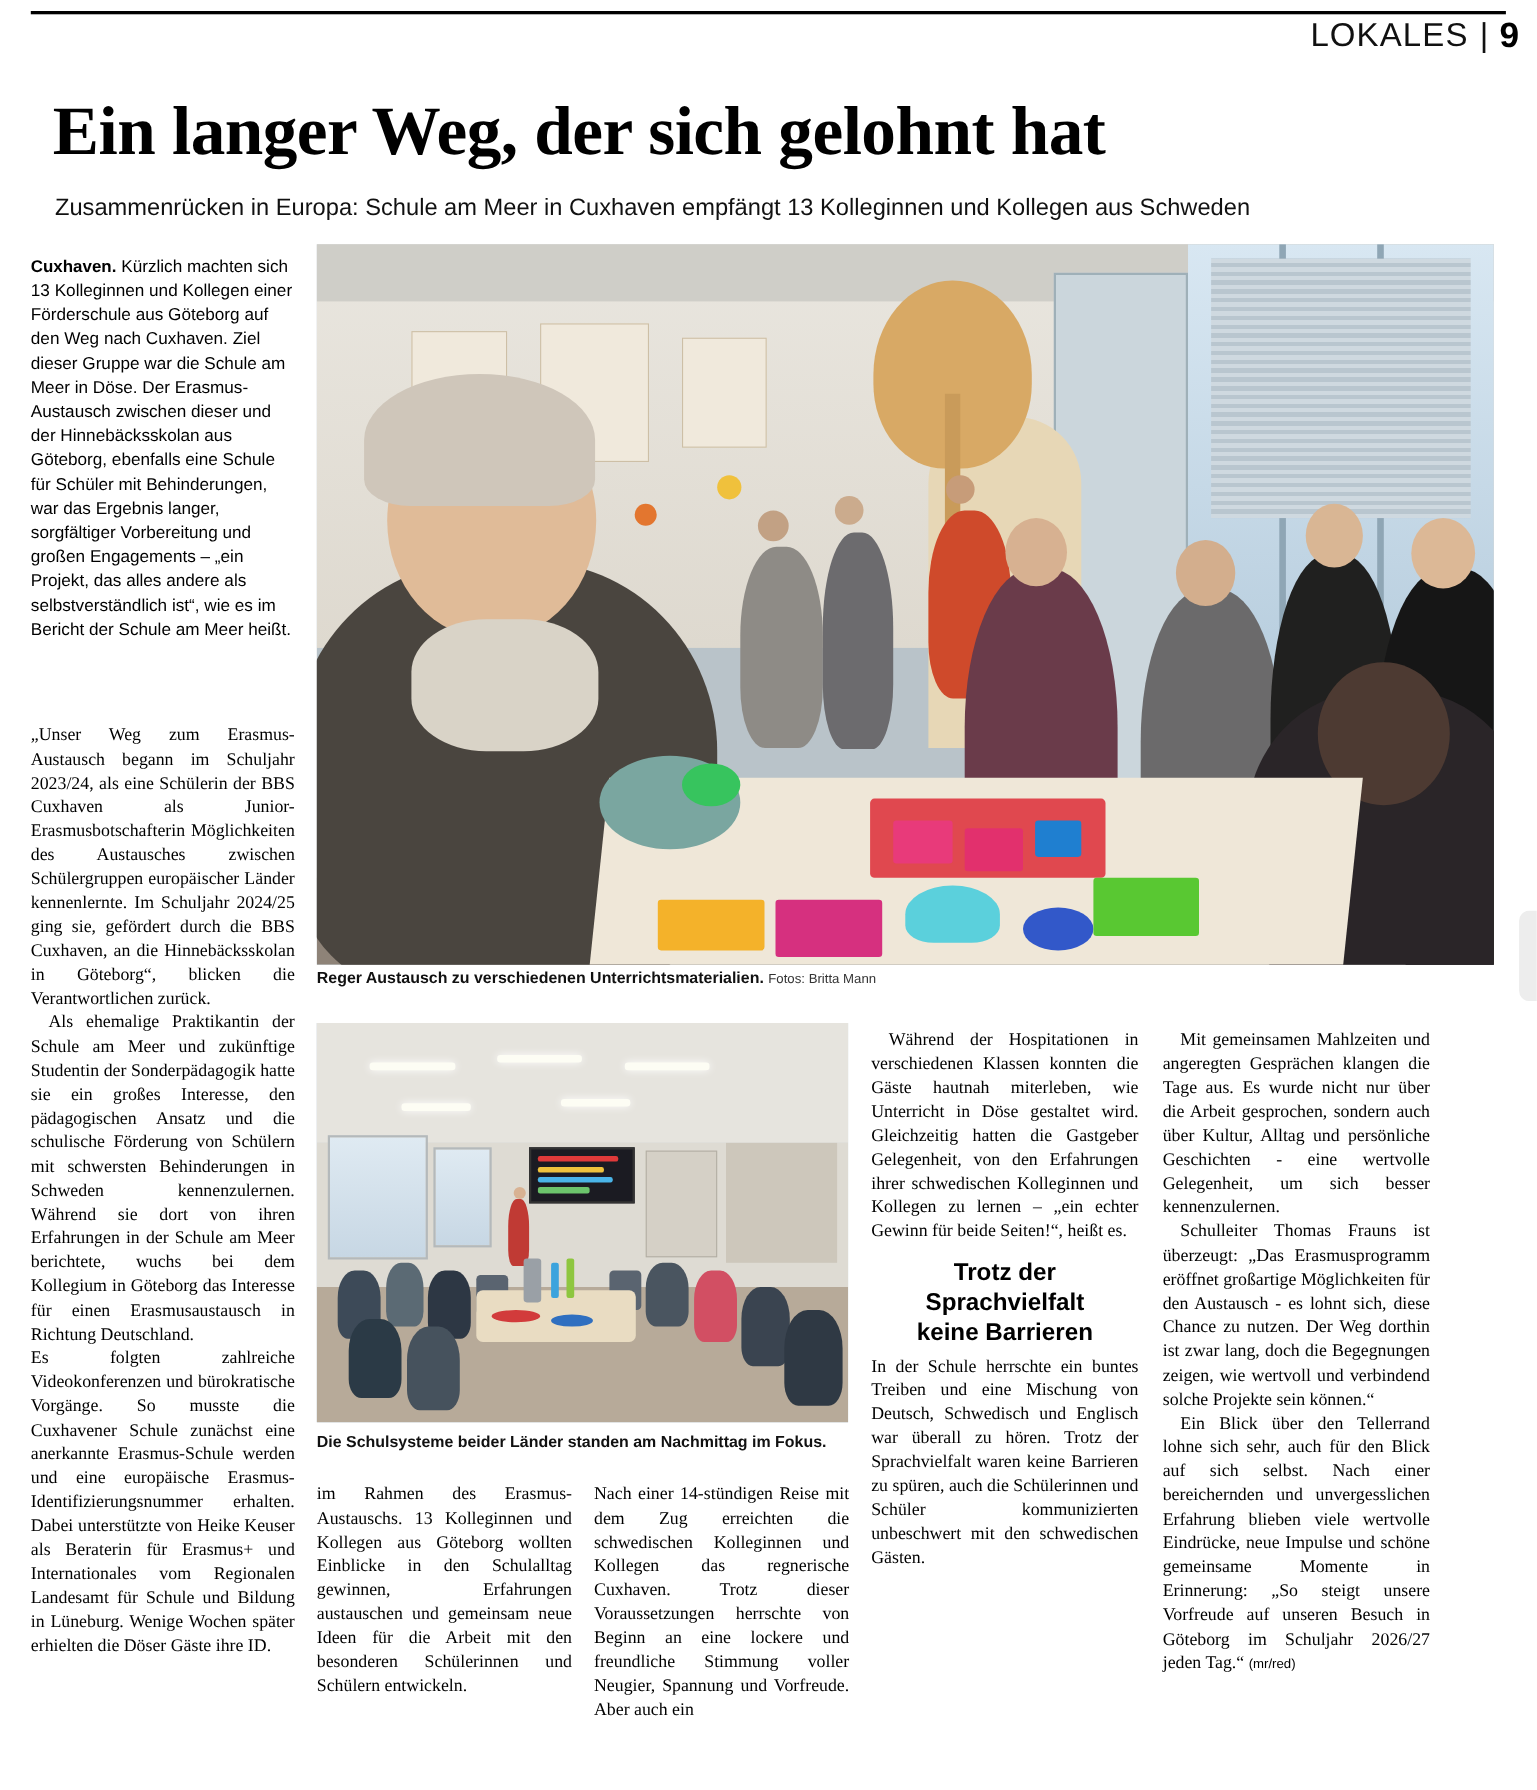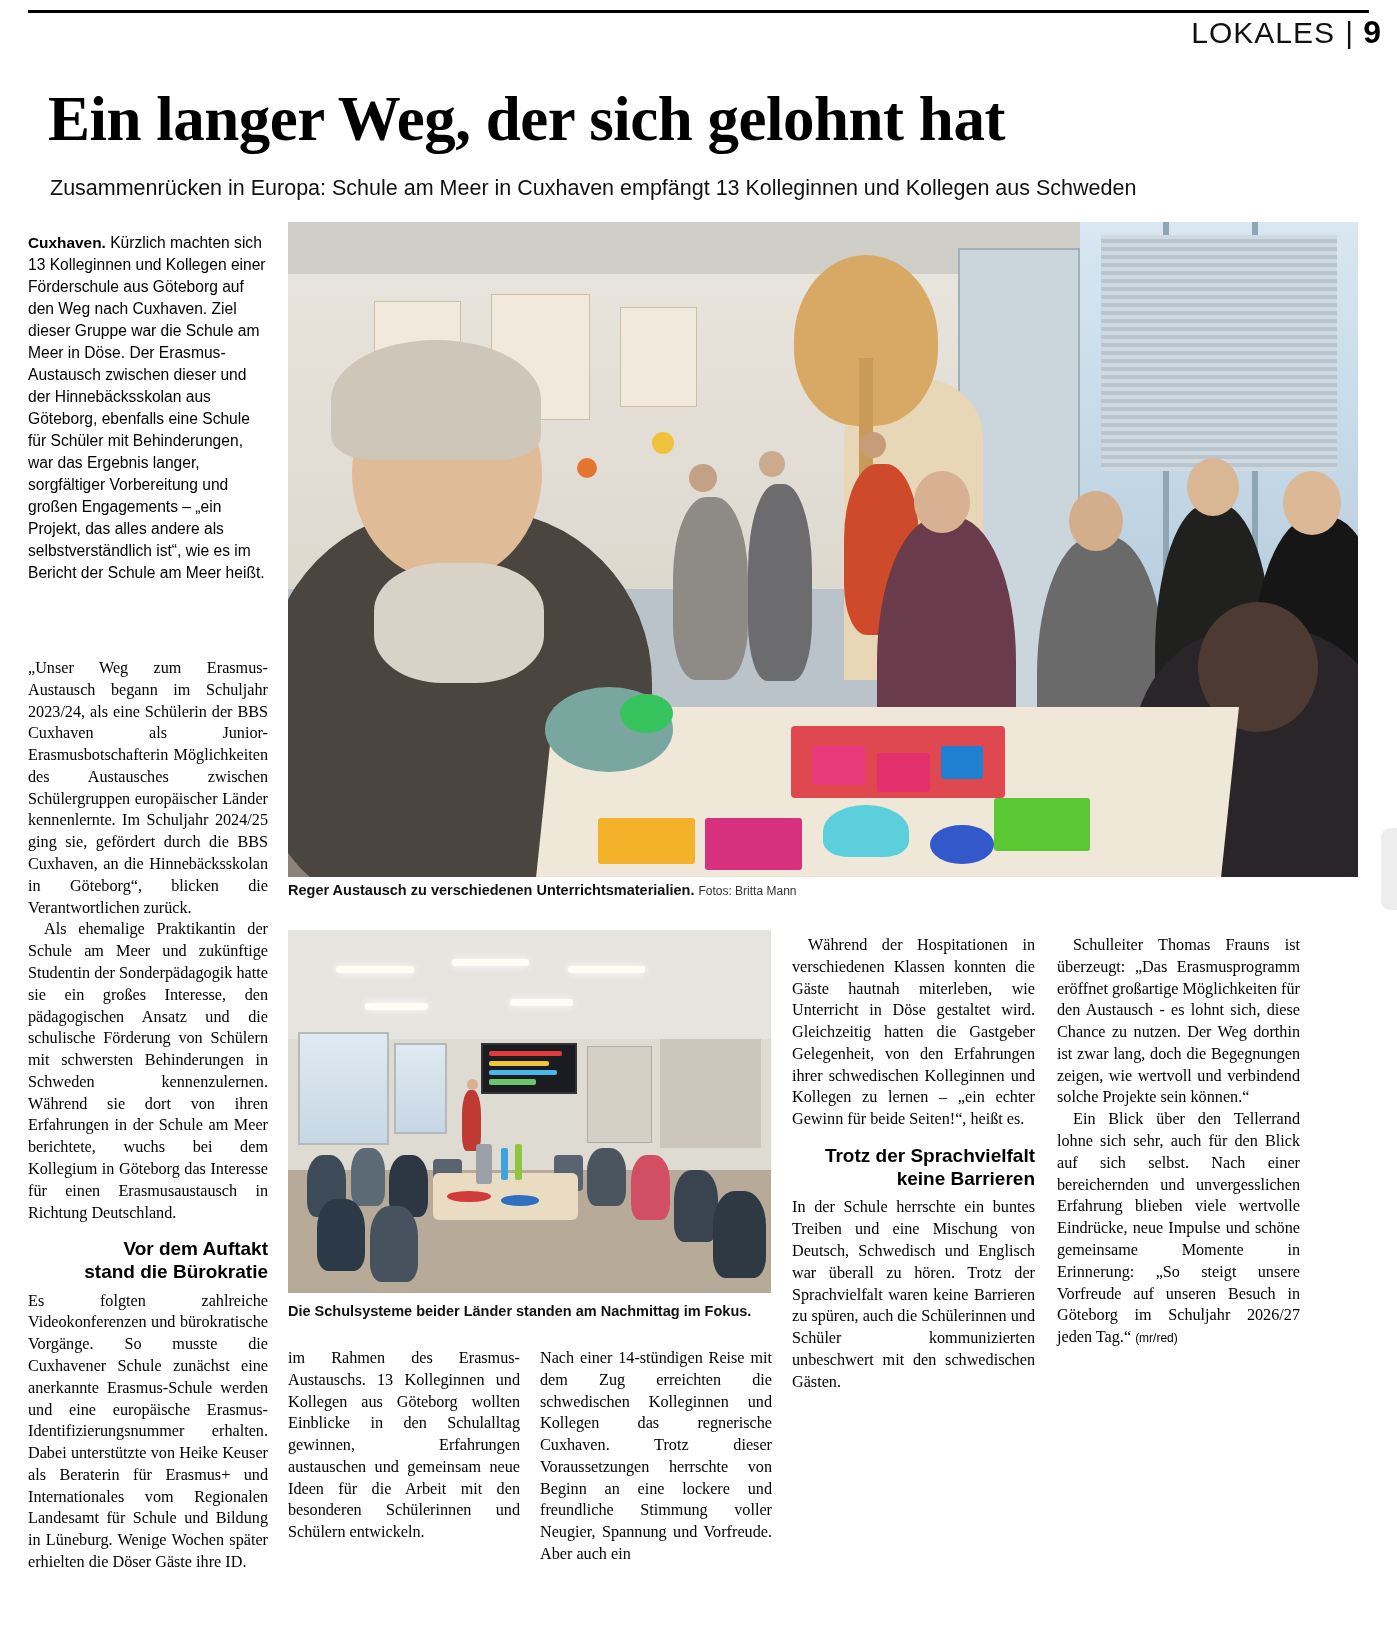--- a/index.html
+++ b/index.html
@@ -140,25 +140,25 @@
   .lead-in { font-weight: bold; font-family: "Liberation Sans", sans-serif; font-size: 15.4px; margin-top: 40px;}
   .col.sans {
     font-family: "Liberation Sans", sans-serif;
     font-size: 15.6px;
     line-height: 1.41;
     text-align: left;
   }
   .subhead-inline {
     font-family: "Liberation Sans", sans-serif;
     font-weight: bold;
-    font-size: 19px;
+    font-size: 22px;
     line-height: 1.22;
     margin: 13px 0 7px 0;
     text-indent: 0;
-    text-align: right;
+    text-align: center;
   }
   .tail-credit { font-family: "Liberation Sans", sans-serif; font-size: 12px; }
 
   
   #col1 { left: 28px;  top: 232px;  width: 240px; }
   #col2 { left: 288px; top: 1348px; width: 232px; }
   #col3 { left: 540px; top: 1348px; width: 232px; }
   #col4 { left: 792px; top: 935px;  width: 243px; }
   #col5 { left: 1057px;top: 935px;  width: 243px; }
 
@@ -335,36 +335,36 @@
 </div>
 <div class="photo-caption-second">Die Schulsysteme beider Länder standen am Nachmittag im Fokus.</div>
 
 <div class="col sans" id="col1">
   <p class="noindent"><span class="lead-in">Cuxhaven.</span><span> Kürzlich machten sich 13 Kolleginnen und Kollegen einer Förderschule aus Göteborg auf den Weg nach Cuxhaven. Ziel dieser Gruppe war die Schule am Meer in Döse. Der Erasmus-Austausch zwischen dieser und der Hinnebäcksskolan aus Göteborg, ebenfalls eine Schule für Schüler mit Behinderungen, war das Ergebnis langer, sorgfältiger Vorbereitung und großen Engagements – „ein Projekt, das alles andere als selbstverständlich ist“, wie es im Bericht der Schule am Meer heißt.</span></p>
 </div>
 
 <div class="col" id="col1b" style="left:28px; top:658px; width:240px;">
   <p class="noindent">„Unser Weg zum Erasmus-Austausch begann im Schuljahr 2023/24, als eine Schülerin der BBS Cuxhaven als Junior-Erasmusbotschafterin Möglichkeiten des Austausches zwischen Schülergruppen europäischer Länder kennenlernte. Im Schuljahr 2024/25 ging sie, gefördert durch die BBS Cuxhaven, an die Hinnebäcksskolan in Göteborg“, blicken die Verantwortlichen zurück.</p>
   <p>Als ehemalige Praktikantin der Schule am Meer und zukünftige Studentin der Sonderpädagogik hatte sie ein großes Interesse, den pädagogischen Ansatz und die schulische Förderung von Schülern mit schwersten Behinderungen in Schweden kennenzulernen. Während sie dort von ihren Erfahrungen in der Schule am Meer berichtete, wuchs bei dem Kollegium in Göteborg das Interesse für einen Erasmusaustausch in Richtung Deutschland.</p>
-  <div class="subhead-inline">Vor dem Auftakt<br>stand die Bürokratie</div>
   <p class="noindent">Es folgten zahlreiche Videokonferenzen und bürokratische Vorgänge. So musste die Cuxhavener Schule zunächst eine anerkannte Erasmus-Schule werden und eine europäische Erasmus-Identifizierungsnummer erhalten. Dabei unterstützte von Heike Keuser als Beraterin für Erasmus+ und Internationales vom Regionalen Landesamt für Schule und Bildung in Lüneburg. Wenige Wochen später erhielten die Döser Gäste ihre ID.</p>
 </div>
 
 <div class="col" id="col2">
   <p class="noindent">im Rahmen des Erasmus-Austauschs. 13 Kolleginnen und Kollegen aus Göteborg wollten Einblicke in den Schulalltag gewinnen, Erfahrungen austauschen und gemeinsam neue Ideen für die Arbeit mit den besonderen Schülerinnen und Schülern entwickeln.</p>
 </div>
 
 <div class="col" id="col3">
   <p class="noindent">Nach einer 14-stündigen Reise mit dem Zug erreichten die schwedischen Kolleginnen und Kollegen das regnerische Cuxhaven. Trotz dieser Voraussetzungen herrschte von Beginn an eine lockere und freundliche Stimmung voller Neugier, Spannung und Vorfreude. Aber auch ein</p>
 </div>
 
 <div class="col" id="col4">
   <p>Während der Hospitationen in verschiedenen Klassen konnten die Gäste hautnah miterleben, wie Unterricht in Döse gestaltet wird. Gleichzeitig hatten die Gastgeber Gelegenheit, von den Erfahrungen ihrer schwedischen Kolleginnen und Kollegen zu lernen – „ein echter Gewinn für beide Seiten!“, heißt es.</p>
   <div class="subhead-inline">Trotz der Sprachvielfalt<br>keine Barrieren</div>
   <p class="noindent">In der Schule herrschte ein buntes Treiben und eine Mischung von Deutsch, Schwedisch und Englisch war überall zu hören. Trotz der Sprachvielfalt waren keine Barrieren zu spüren, auch die Schülerinnen und Schüler kommunizierten unbeschwert mit den schwedischen Gästen.</p>
 </div>
 
 <div class="col" id="col5">
+  <p>Mit gemeinsamen Mahlzeiten und angeregten Gesprächen klangen die Tage aus. Es wurde nicht nur über die Arbeit gesprochen, sondern auch über Kultur, Alltag und persönliche Geschichten - eine wertvolle Gelegenheit, um sich besser kennenzulernen.</p>
   <p>Schulleiter Thomas Frauns ist überzeugt: „Das Erasmusprogramm eröffnet großartige Möglichkeiten für den Austausch - es lohnt sich, diese Chance zu nutzen. Der Weg dorthin ist zwar lang, doch die Begegnungen zeigen, wie wertvoll und verbindend solche Projekte sein können.“</p>
   <p><span>Ein Blick über den Tellerrand lohne sich sehr, auch für den Blick auf sich selbst. Nach einer bereichernden und unvergesslichen Erfahrung blieben viele wertvolle Eindrücke, neue Impulse und schöne gemeinsame Momente in Erinnerung: „So steigt unsere Vorfreude auf unseren Besuch in Göteborg im Schuljahr 2026/27 jeden Tag.“</span> <span class="tail-credit">(mr/red)</span></p>
 </div>
 
 <div class="edge-tab"></div>
 
 </body></html>

